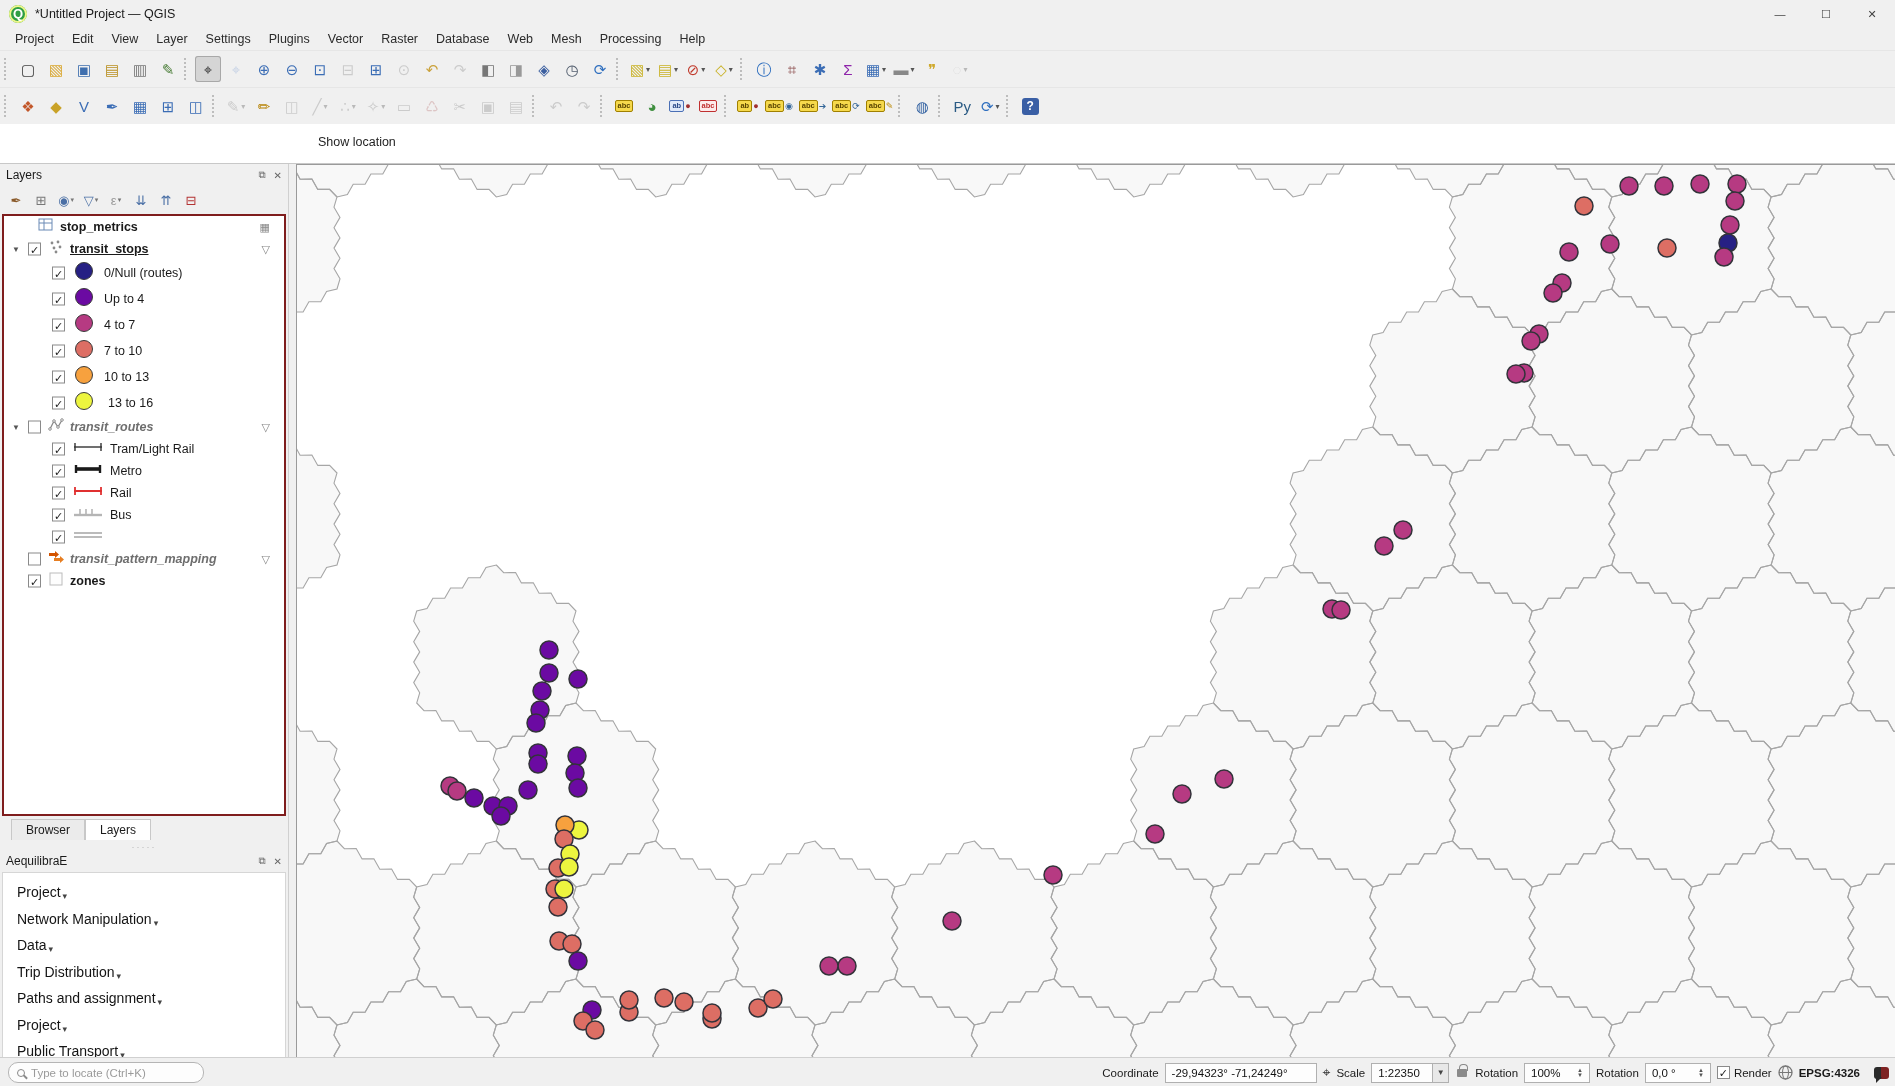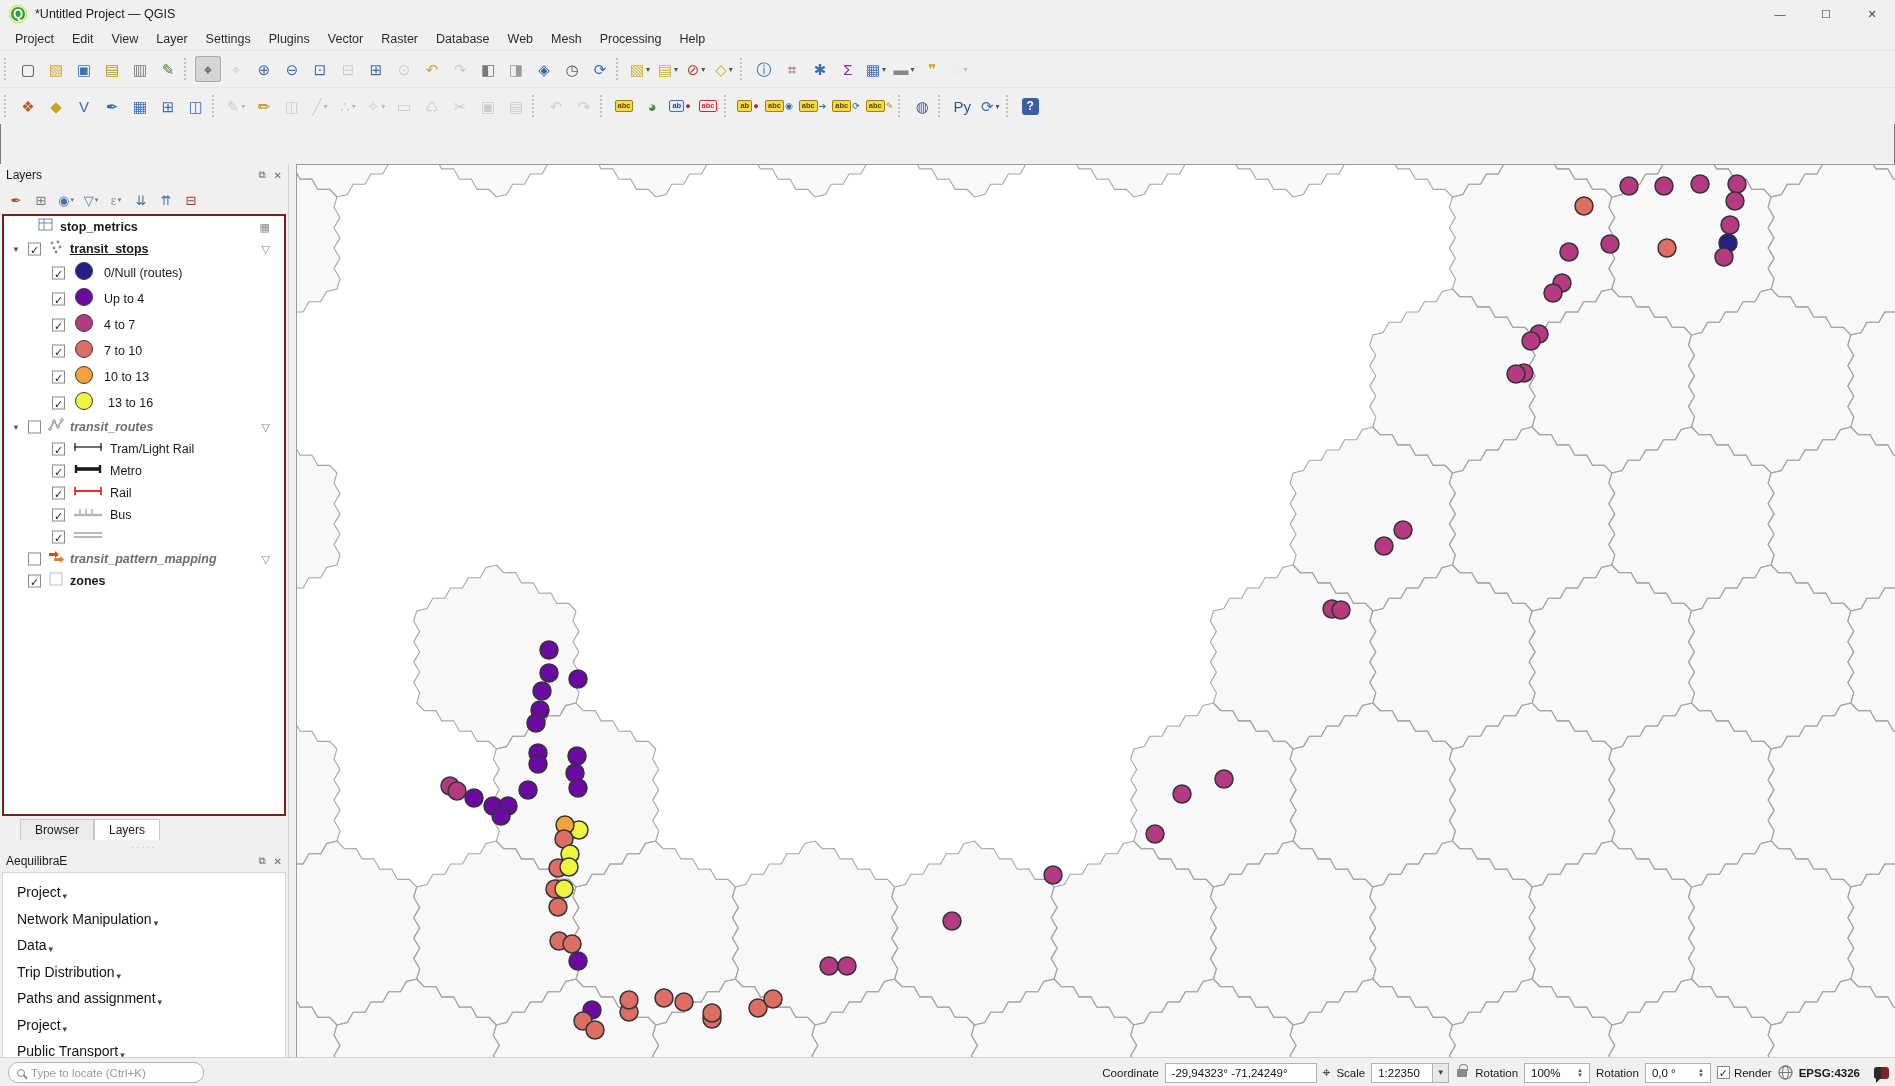--- a/index.html
+++ b/index.html
@@ -76,21 +76,21 @@
   .trow .licon { position:absolute; top:50%; transform:translateY(-50%); }
   .trow .tlabel { position:absolute; top:50%; transform:translateY(-50%); font-size:12.5px;
     color:#1a1a1a; white-space:nowrap; }
   .trow .tlabel.bold { font-weight:bold; }
   .trow .tlabel.underline { text-decoration:underline; }
   .trow .tlabel.gray-italic { font-style:italic; color:#6e6e6e; font-weight:bold; }
   .trow .rbadge { position:absolute; right:14px; top:50%; transform:translateY(-50%);
     font-size:11px; color:#888; }
 
   #dock-tabs { position:absolute; left:0; top:652px; width:288px; height:24px; display:flex;
-    align-items:flex-end; padding-left:20px; }
+    align-items:flex-end; padding-left:11px; }
   .dtab { font-size:12px; color:#1a1a1a; padding:3px 14px; border:1px solid #c8c8c8;
     border-bottom:none; background:#ebebeb; }
   .dtab.active { background:#ffffff; position:relative; }
   #dock-grip { position:absolute; left:122px; top:678px; width:44px; color:#b5b5b5;
     font-size:9px; letter-spacing:2px; text-align:center; }
   #aeq-header { position:absolute; left:0; top:686px; width:288px; height:22px; display:flex;
     align-items:center; padding:0 6px; }
   #aeq-content { position:absolute; left:2px; top:708px; width:284px; height:342px;
     background:#ffffff; border:1px solid #d6d6d6; padding:6px 0 0 14px; }
   .aeq-item { height:26.5px; display:flex; align-items:center; font-size:14px; color:#141414; }
@@ -388,20 +388,23 @@
       <div class="tb">
         <span class="glyph" style="color: rgb(47, 111, 191);">⟳</span>
         <span class="dd">▾</span>
       </div>
       <div class="grip"></div>
       <div class="tb">
         <span class="glyph boxed" style="color: rgb(255, 255, 255); background: rgb(58, 95, 165);">?</span>
       </div>
     </div>
 
+  <div id="locbar">
+    <div id="show-location">Show location</div>
+  </div>
 
   <div id="main">
     <div id="dock">
       <div class="panel-header">
         <div class="panel-title">Layers</div>
         <div class="panel-ctl">⧉</div>
         <div class="panel-ctl">✕</div>
       </div>
       <div id="layers-toolbar">
           <div class="ltb">

